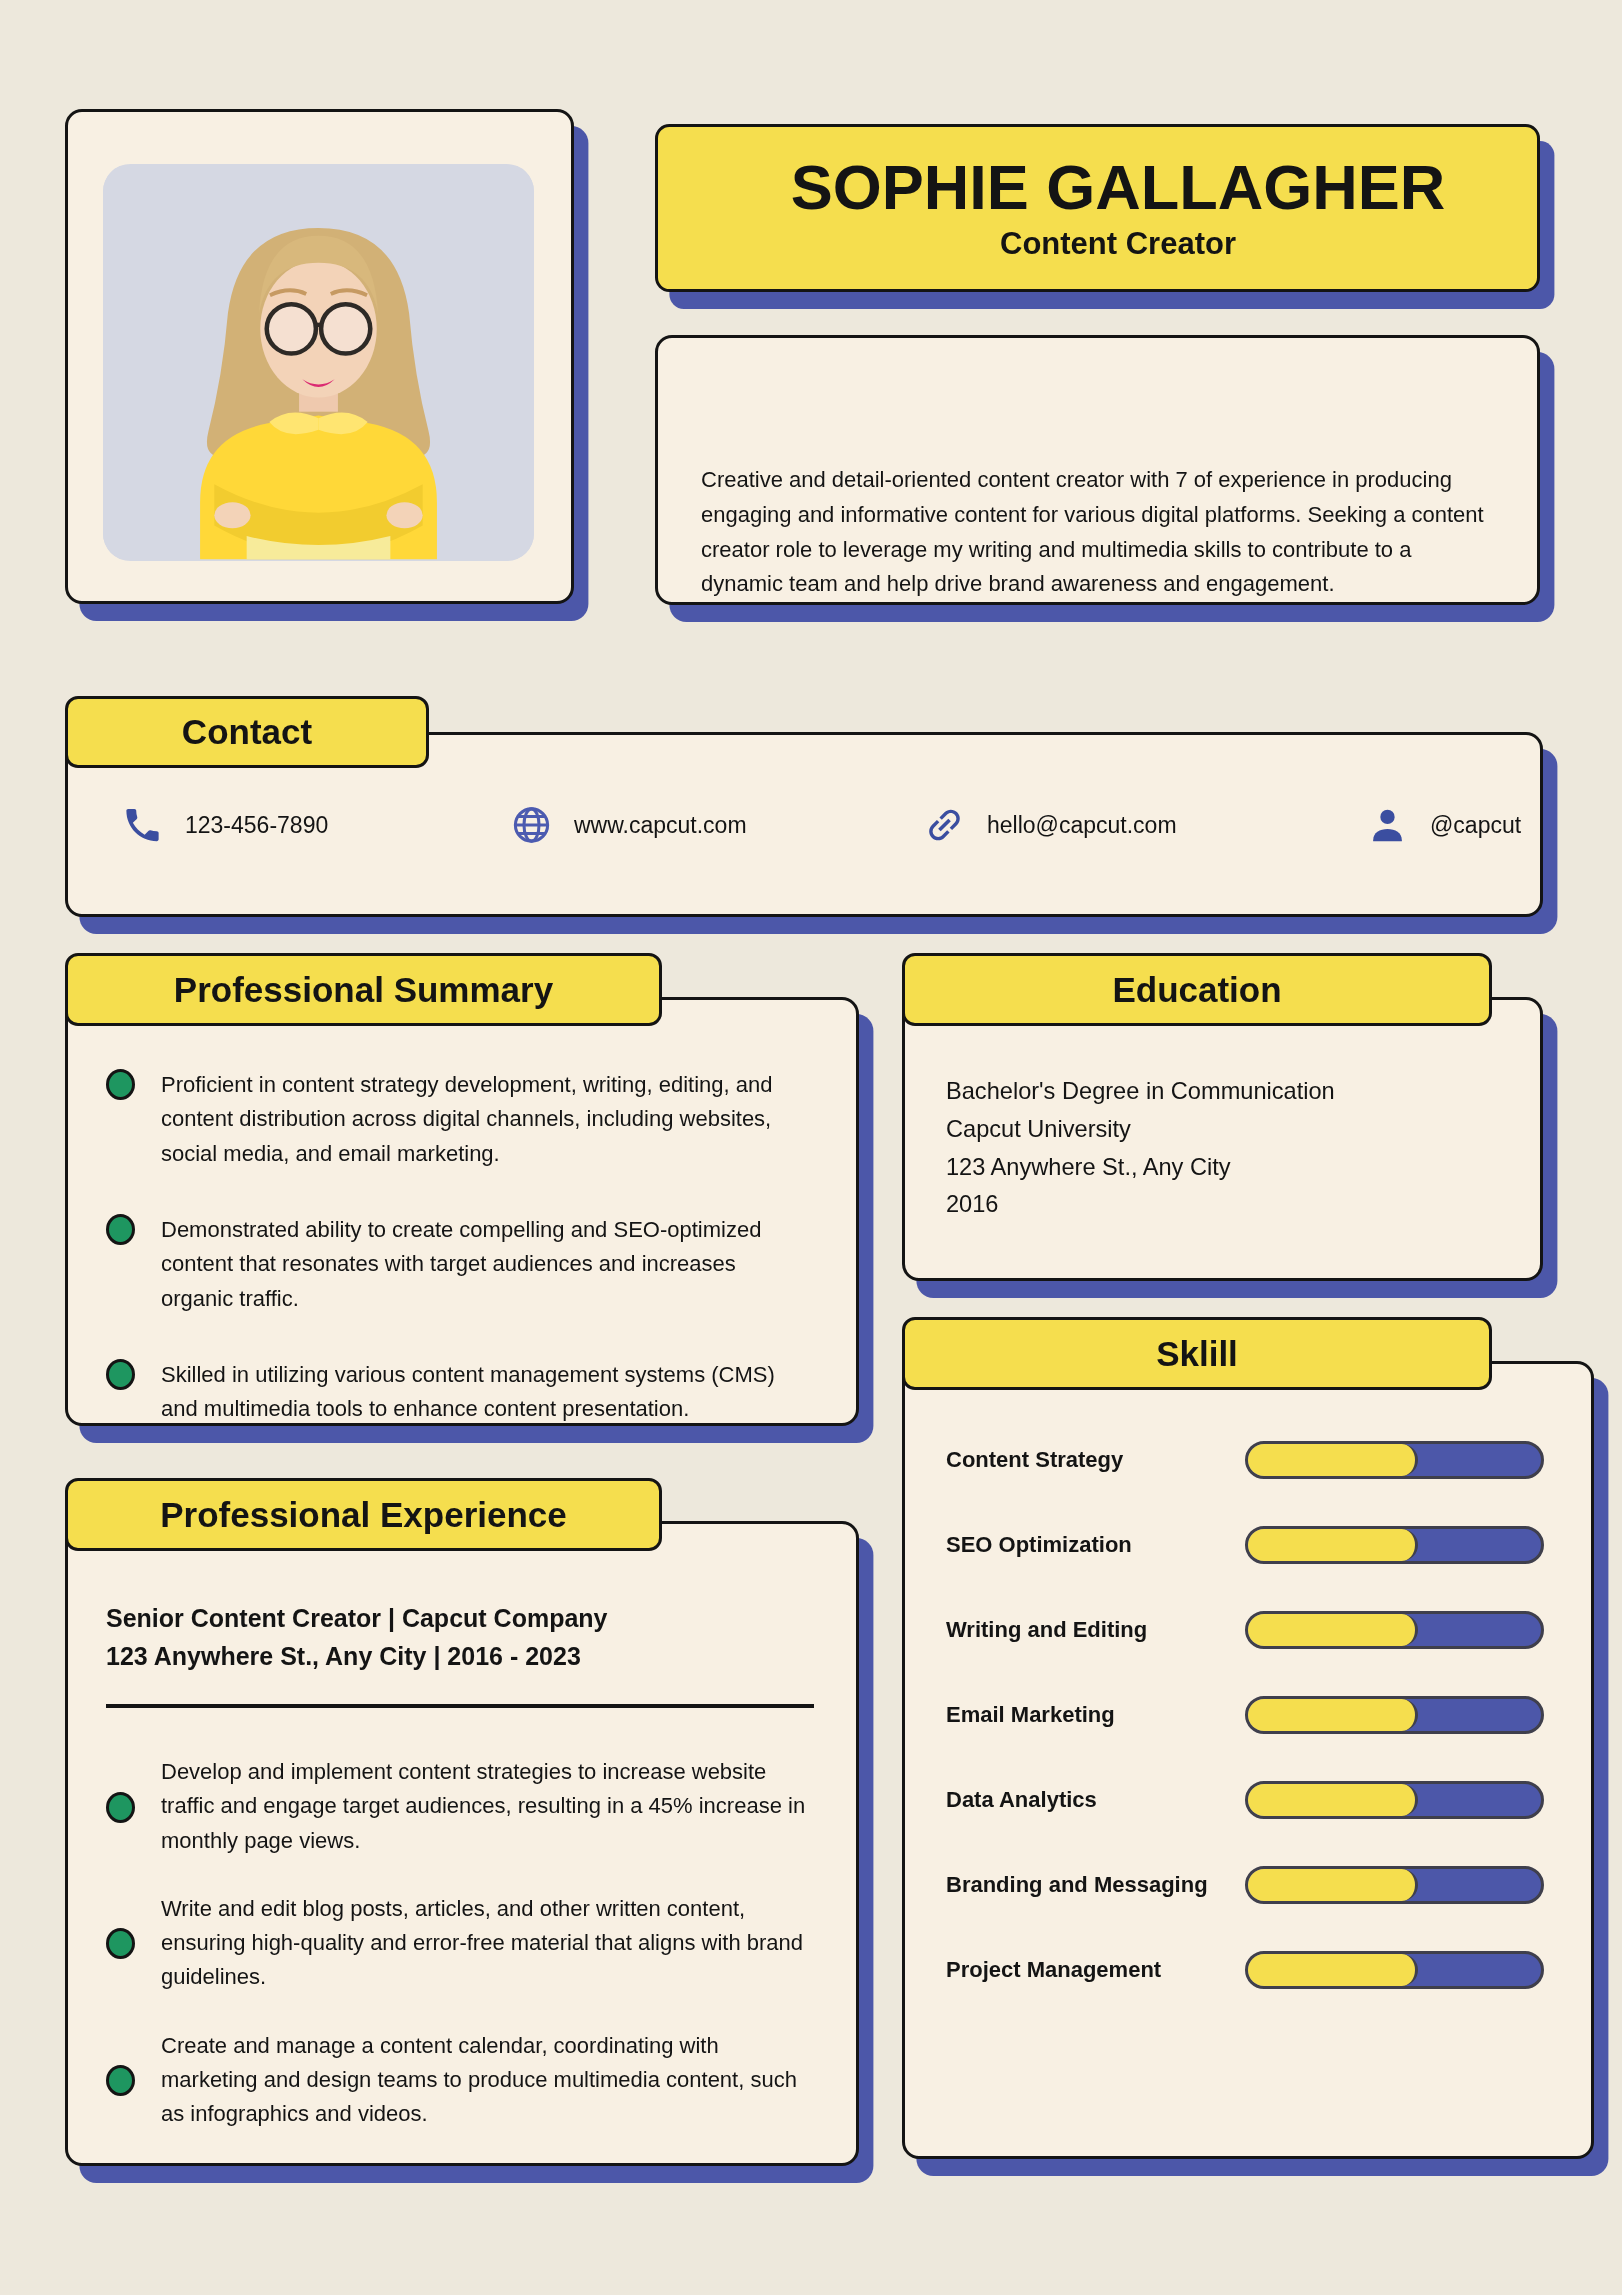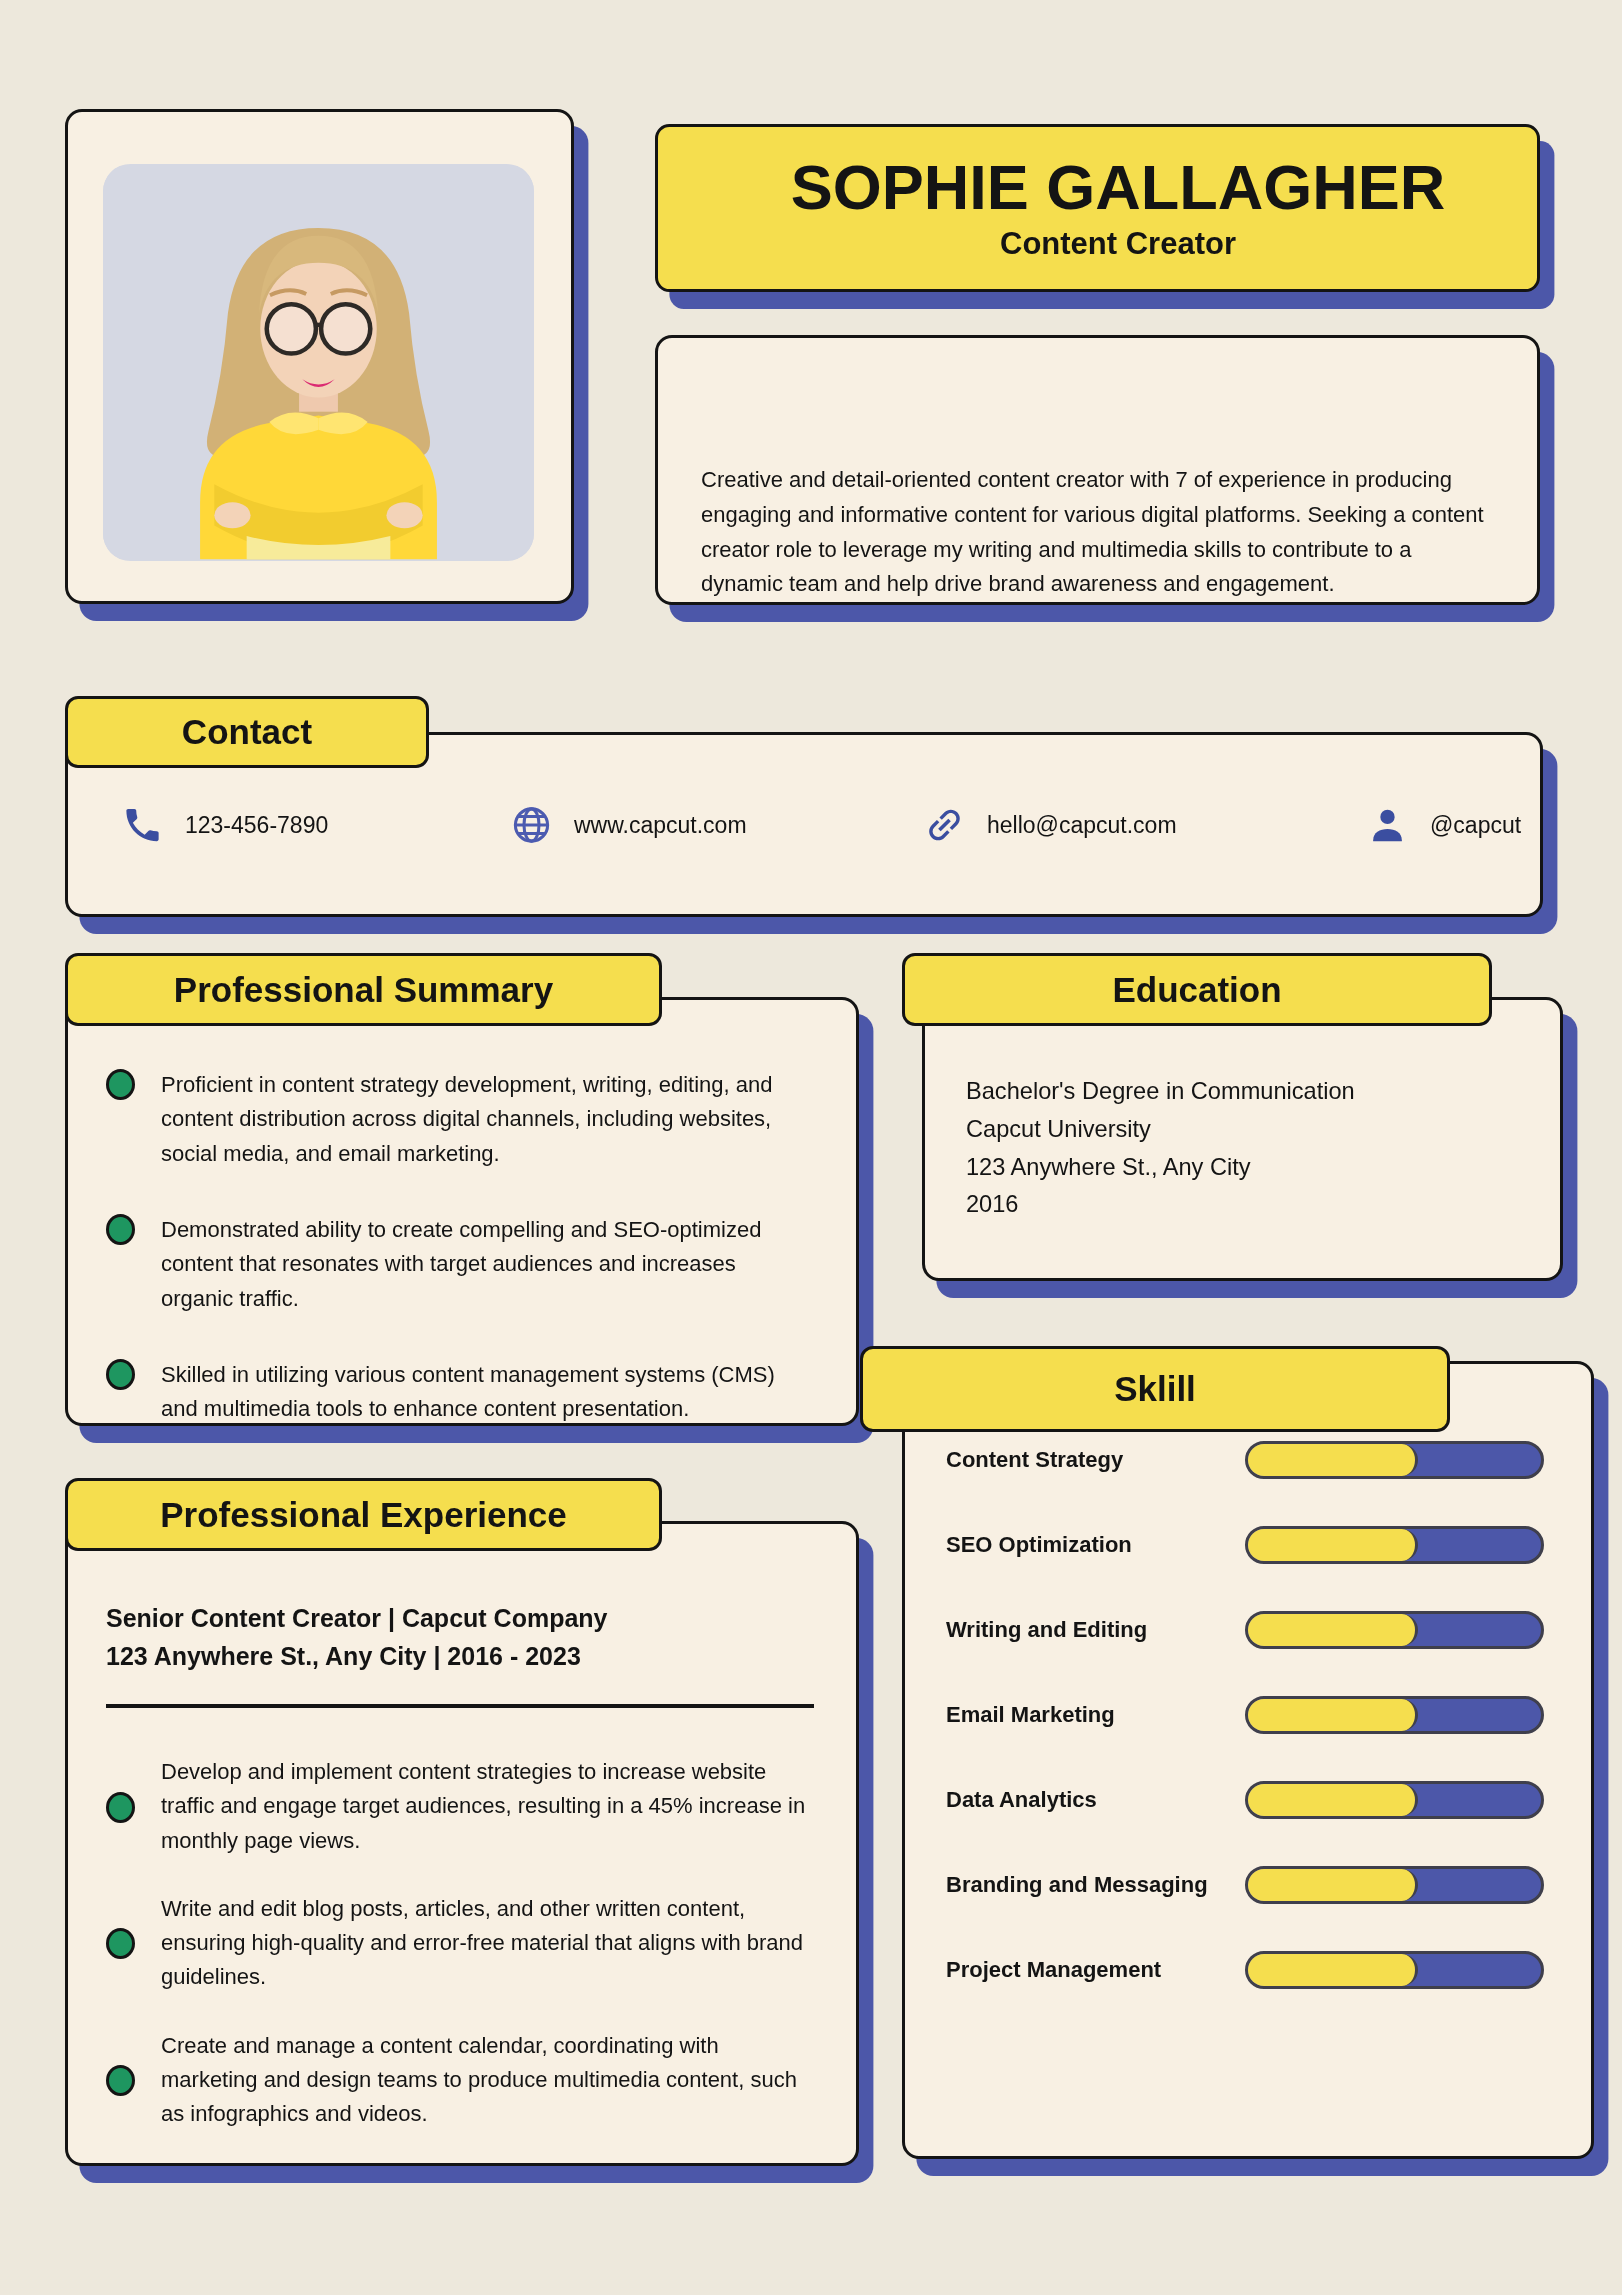--- a/index.html
+++ b/index.html
@@ -26,23 +26,23 @@
   .contact-tab{left:65px;top:696px;width:364px;height:72px;}
   .contact-box{left:65px;top:732px;width:1478px;height:185px;}
   .contact-item{position:absolute;top:50%;transform:translateY(-50%);display:flex;align-items:center;gap:21px;font-size:23px;}
   .ci-0{left:53px;} .ci-1{left:442px;} .ci-2{left:855px;} .ci-3{left:1298px;}
   .cicon{width:43px;height:43px;display:inline-flex;}
   .cicon svg{width:100%;height:100%;}
   
   .ps-tab{left:65px;top:953px;width:597px;height:73px;}
   .ps-box{left:65px;top:997px;width:794px;height:429px;padding:68px 42px 0 38px;}
   .edu-tab{left:902px;top:953px;width:590px;height:73px;}
-  .edu-box{left:902px;top:997px;width:641px;height:284px;padding:73px 15px 0 41px;margin-left:20px;}
+  .edu-box{left:902px;top:997px;width:641px;height:284px;padding:73px 15px 0 41px;}
   .edu-line{font-size:23.6px;line-height:1.6;}
-  .sk-tab{left:860px;top:1317px;width:590px;height:86px;margin-top:29px;}
+  .sk-tab{left:902px;top:1317px;width:590px;height:73px;}
   .sk-box{left:902px;top:1361px;width:692px;height:798px;padding:77px 47px 0 41px;}
   .skill-row{display:flex;align-items:center;height:38px;margin-bottom:47px;}
   .skill-label{flex:1;font-size:22px;font-weight:bold;}
   .skill-bar{width:299px;height:38px;background:var(--blue);border:3.3px solid var(--bar-border);border-radius:19.6px;overflow:hidden;}
   .skill-fill{height:100%;background:var(--yellow);border-right:3.3px solid var(--bar-border);border-radius:0 17px 17px 0;}
   .xp-tab{left:65px;top:1478px;width:597px;height:73px;}
   .xp-box{left:65px;top:1521px;width:794px;height:645px;padding:76px 42px 0 38px;}
   .job-line{font-size:25px;font-weight:bold;line-height:1.5;}
   .divider{height:3.9px;background:var(--ink);margin-top:29px;}
   

